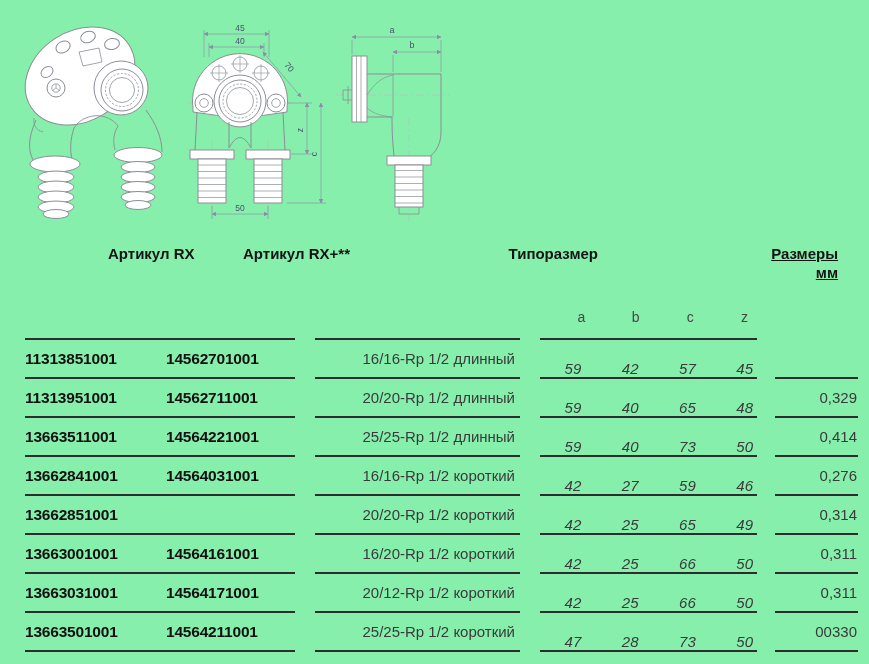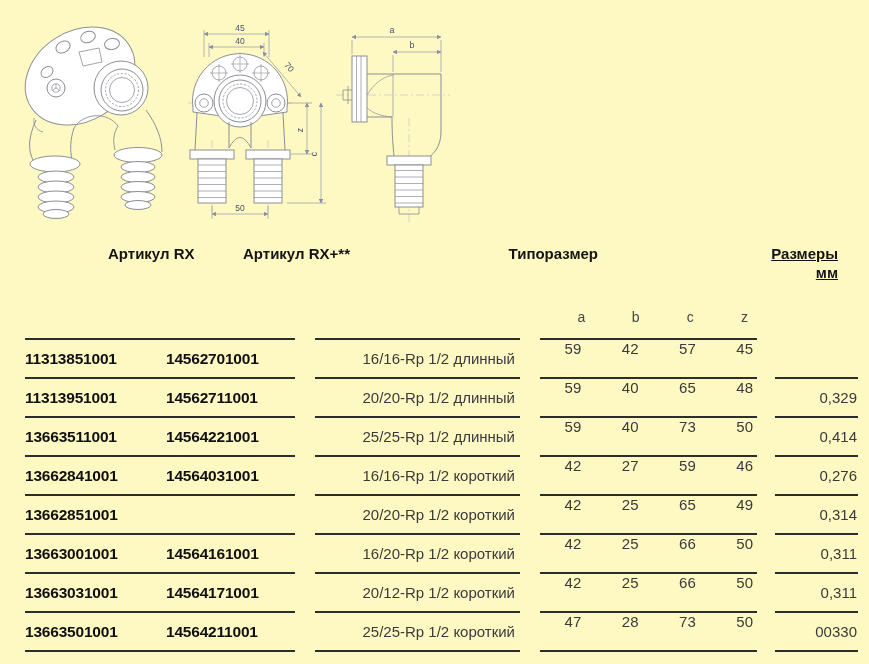--- a/index.html
+++ b/index.html
@@ -1,18 +1,18 @@
 <!DOCTYPE html>
 <html><head>
 <meta charset="utf-8">
 <style>
   * { margin:0; padding:0; box-sizing:border-box; }
   html,body { background:#ffffff; }
   .page {
-    position:relative; width:869px; height:664px; background:#fef9c3;
+    position:relative; width:869px; height:664px; background:#86efac;
     font-family:"Liberation Sans", sans-serif; overflow:hidden;
   }
   .drawings { position:absolute; left:0; top:0; }
 
   
   .dtable { position:absolute; left:25px; top:244px; width:833px; }
   .thead { display:flex; font-weight:700; font-size:15px; color:#141414; line-height:19px;justify-content:flex-end; }
   .subhead { display:flex; font-size:14px; color:#474747; margin-top:27px; margin-bottom:13px; line-height:16px; }
   .trow { display:flex; height:39px; }
   .gA { width:270px; display:flex; }
@@ -24,21 +24,21 @@
   .gC span { width:54.25px; text-align:right; padding-right:4px; }
   .gD { width:83px; text-align:right; padding-right:1px; }
   .subhead .gC span { padding-right:9px; }
 
   .trow .cellgrp {
     border-top:2px solid #2d2d2d; height:100%;
     display:flex; align-items:center;gap:12px;
   }
   .trow .gB { justify-content:flex-end; }
   .trow .gD { justify-content:flex-end; }
-  .trow .gC { align-items:flex-start; }
+  .trow .gC { align-items:flex-end;font-style:italic; }
   .closer { height:0; }
   .closer .cellgrp { height:0; }
 
   .art { font-weight:700; font-size:15.5px; color:#101010; letter-spacing:-0.2px; }
   .val { font-size:15px; color:#3a3a3a; }
   .thead .two-line { text-align:right; }
 </style>
 </head>
 <body>
 

